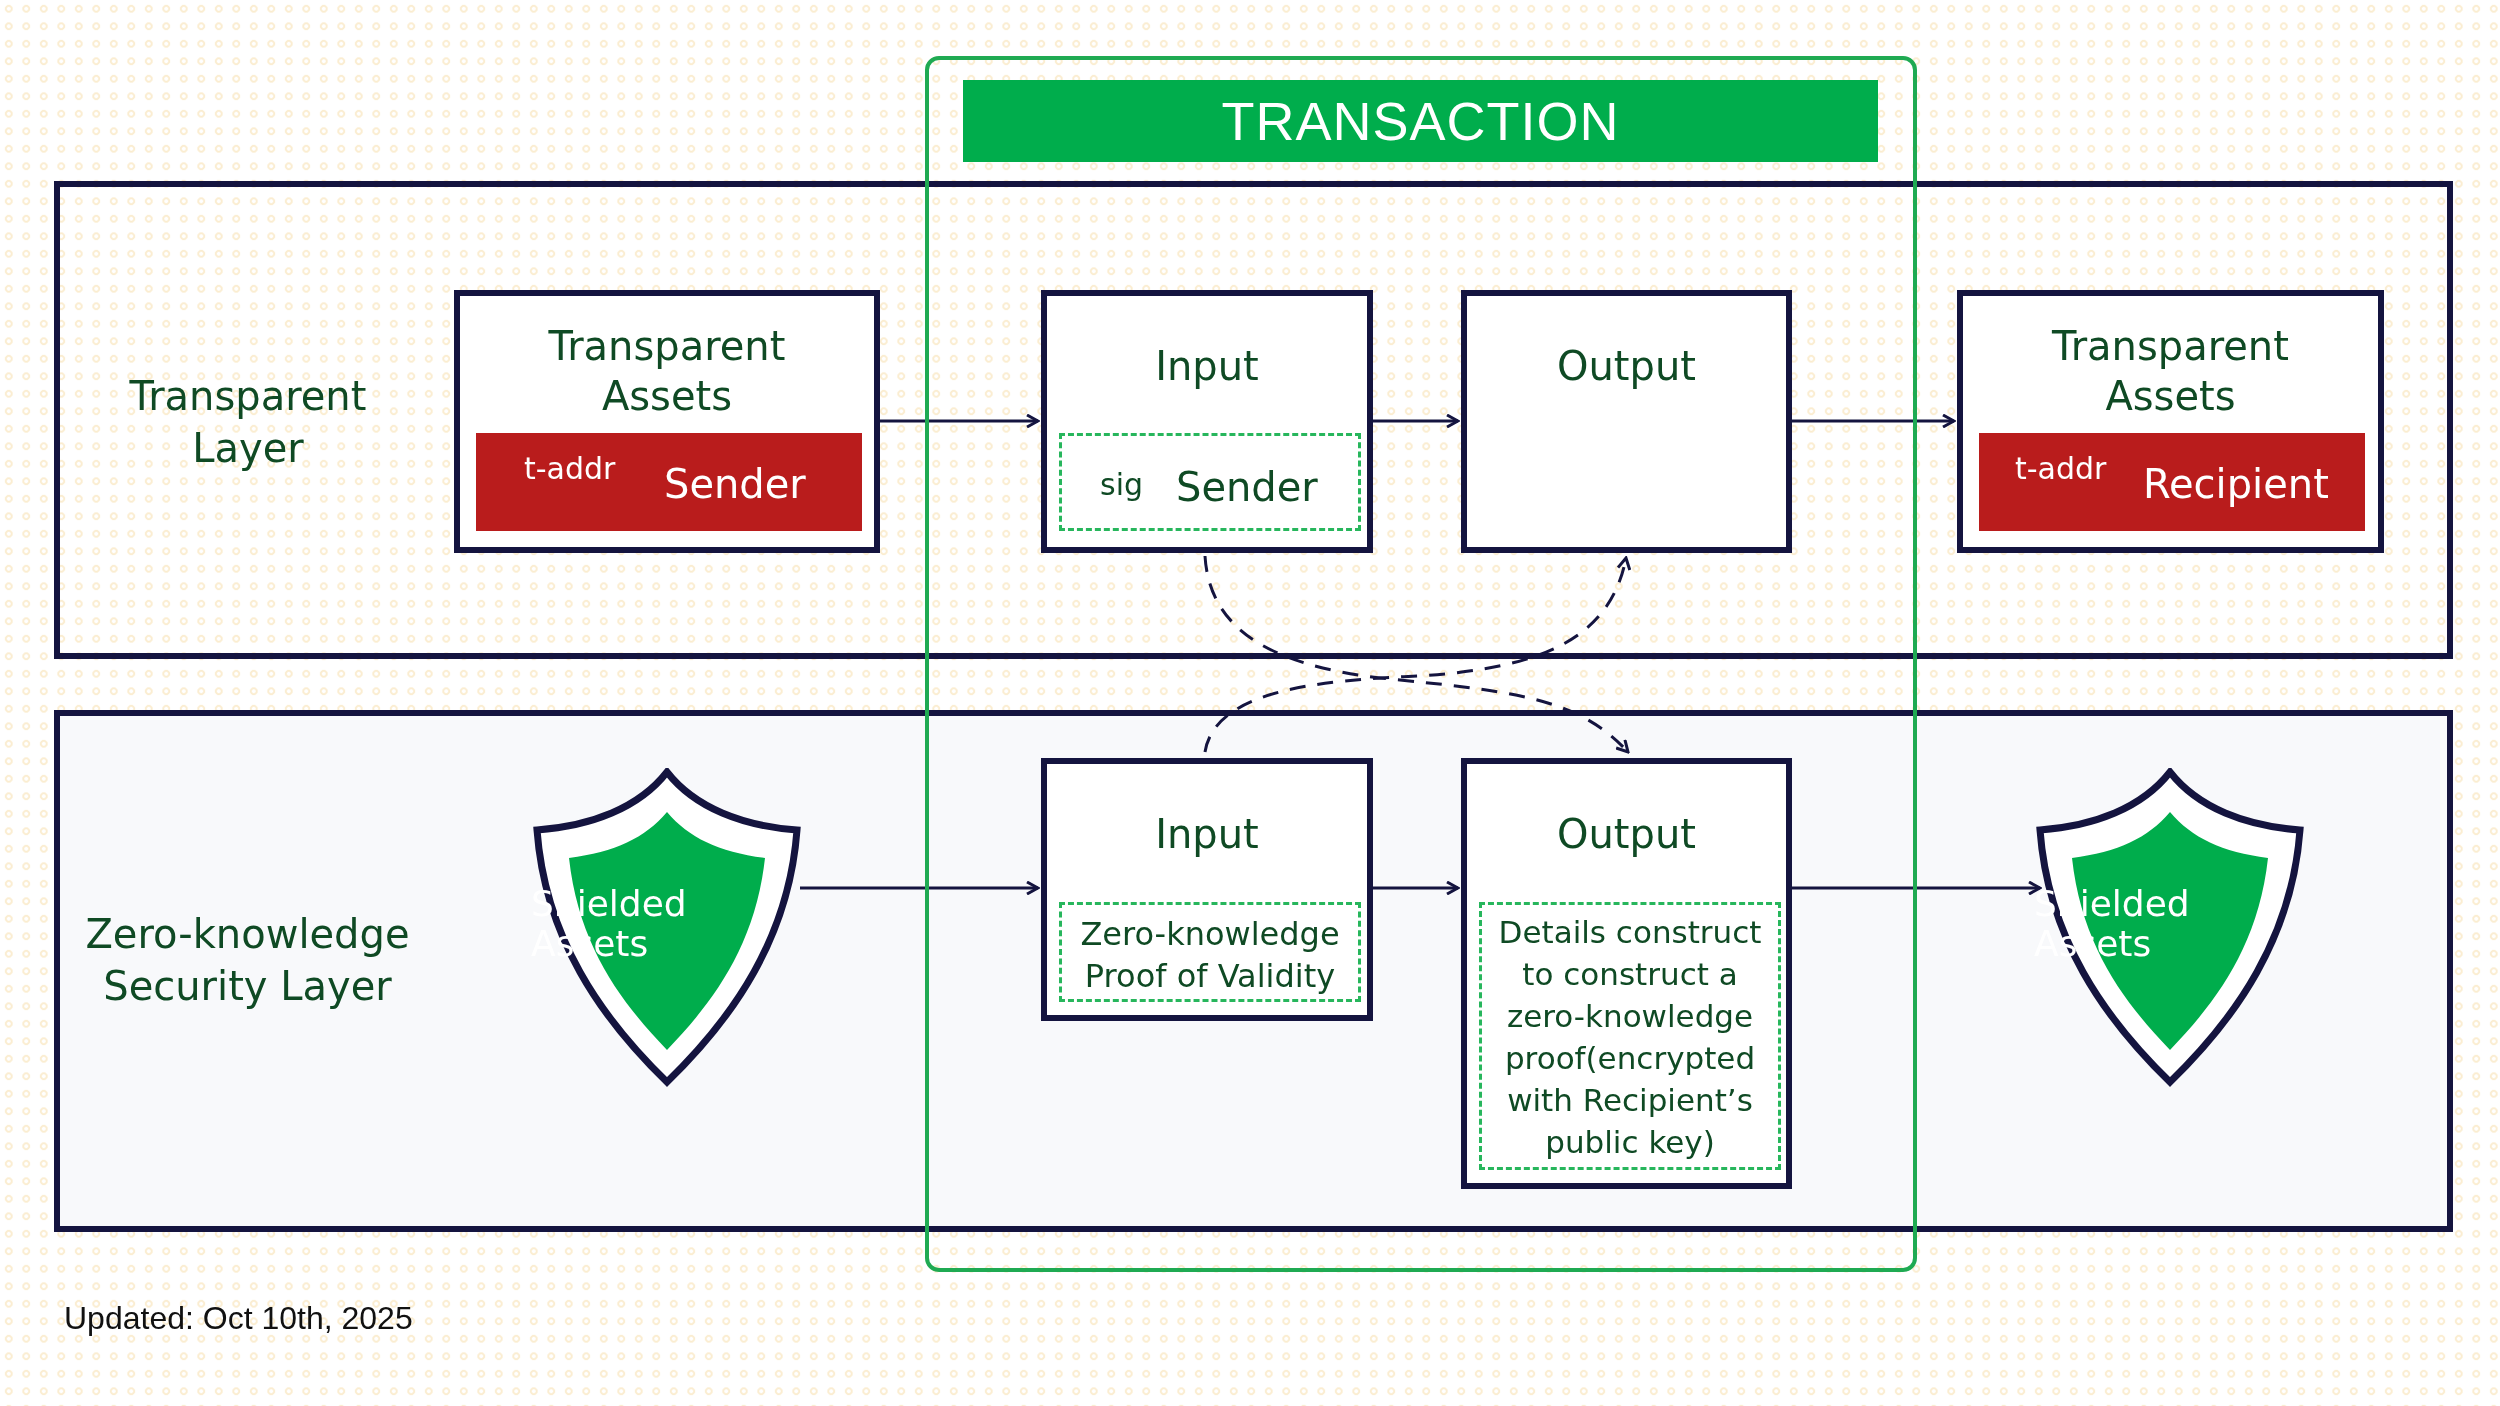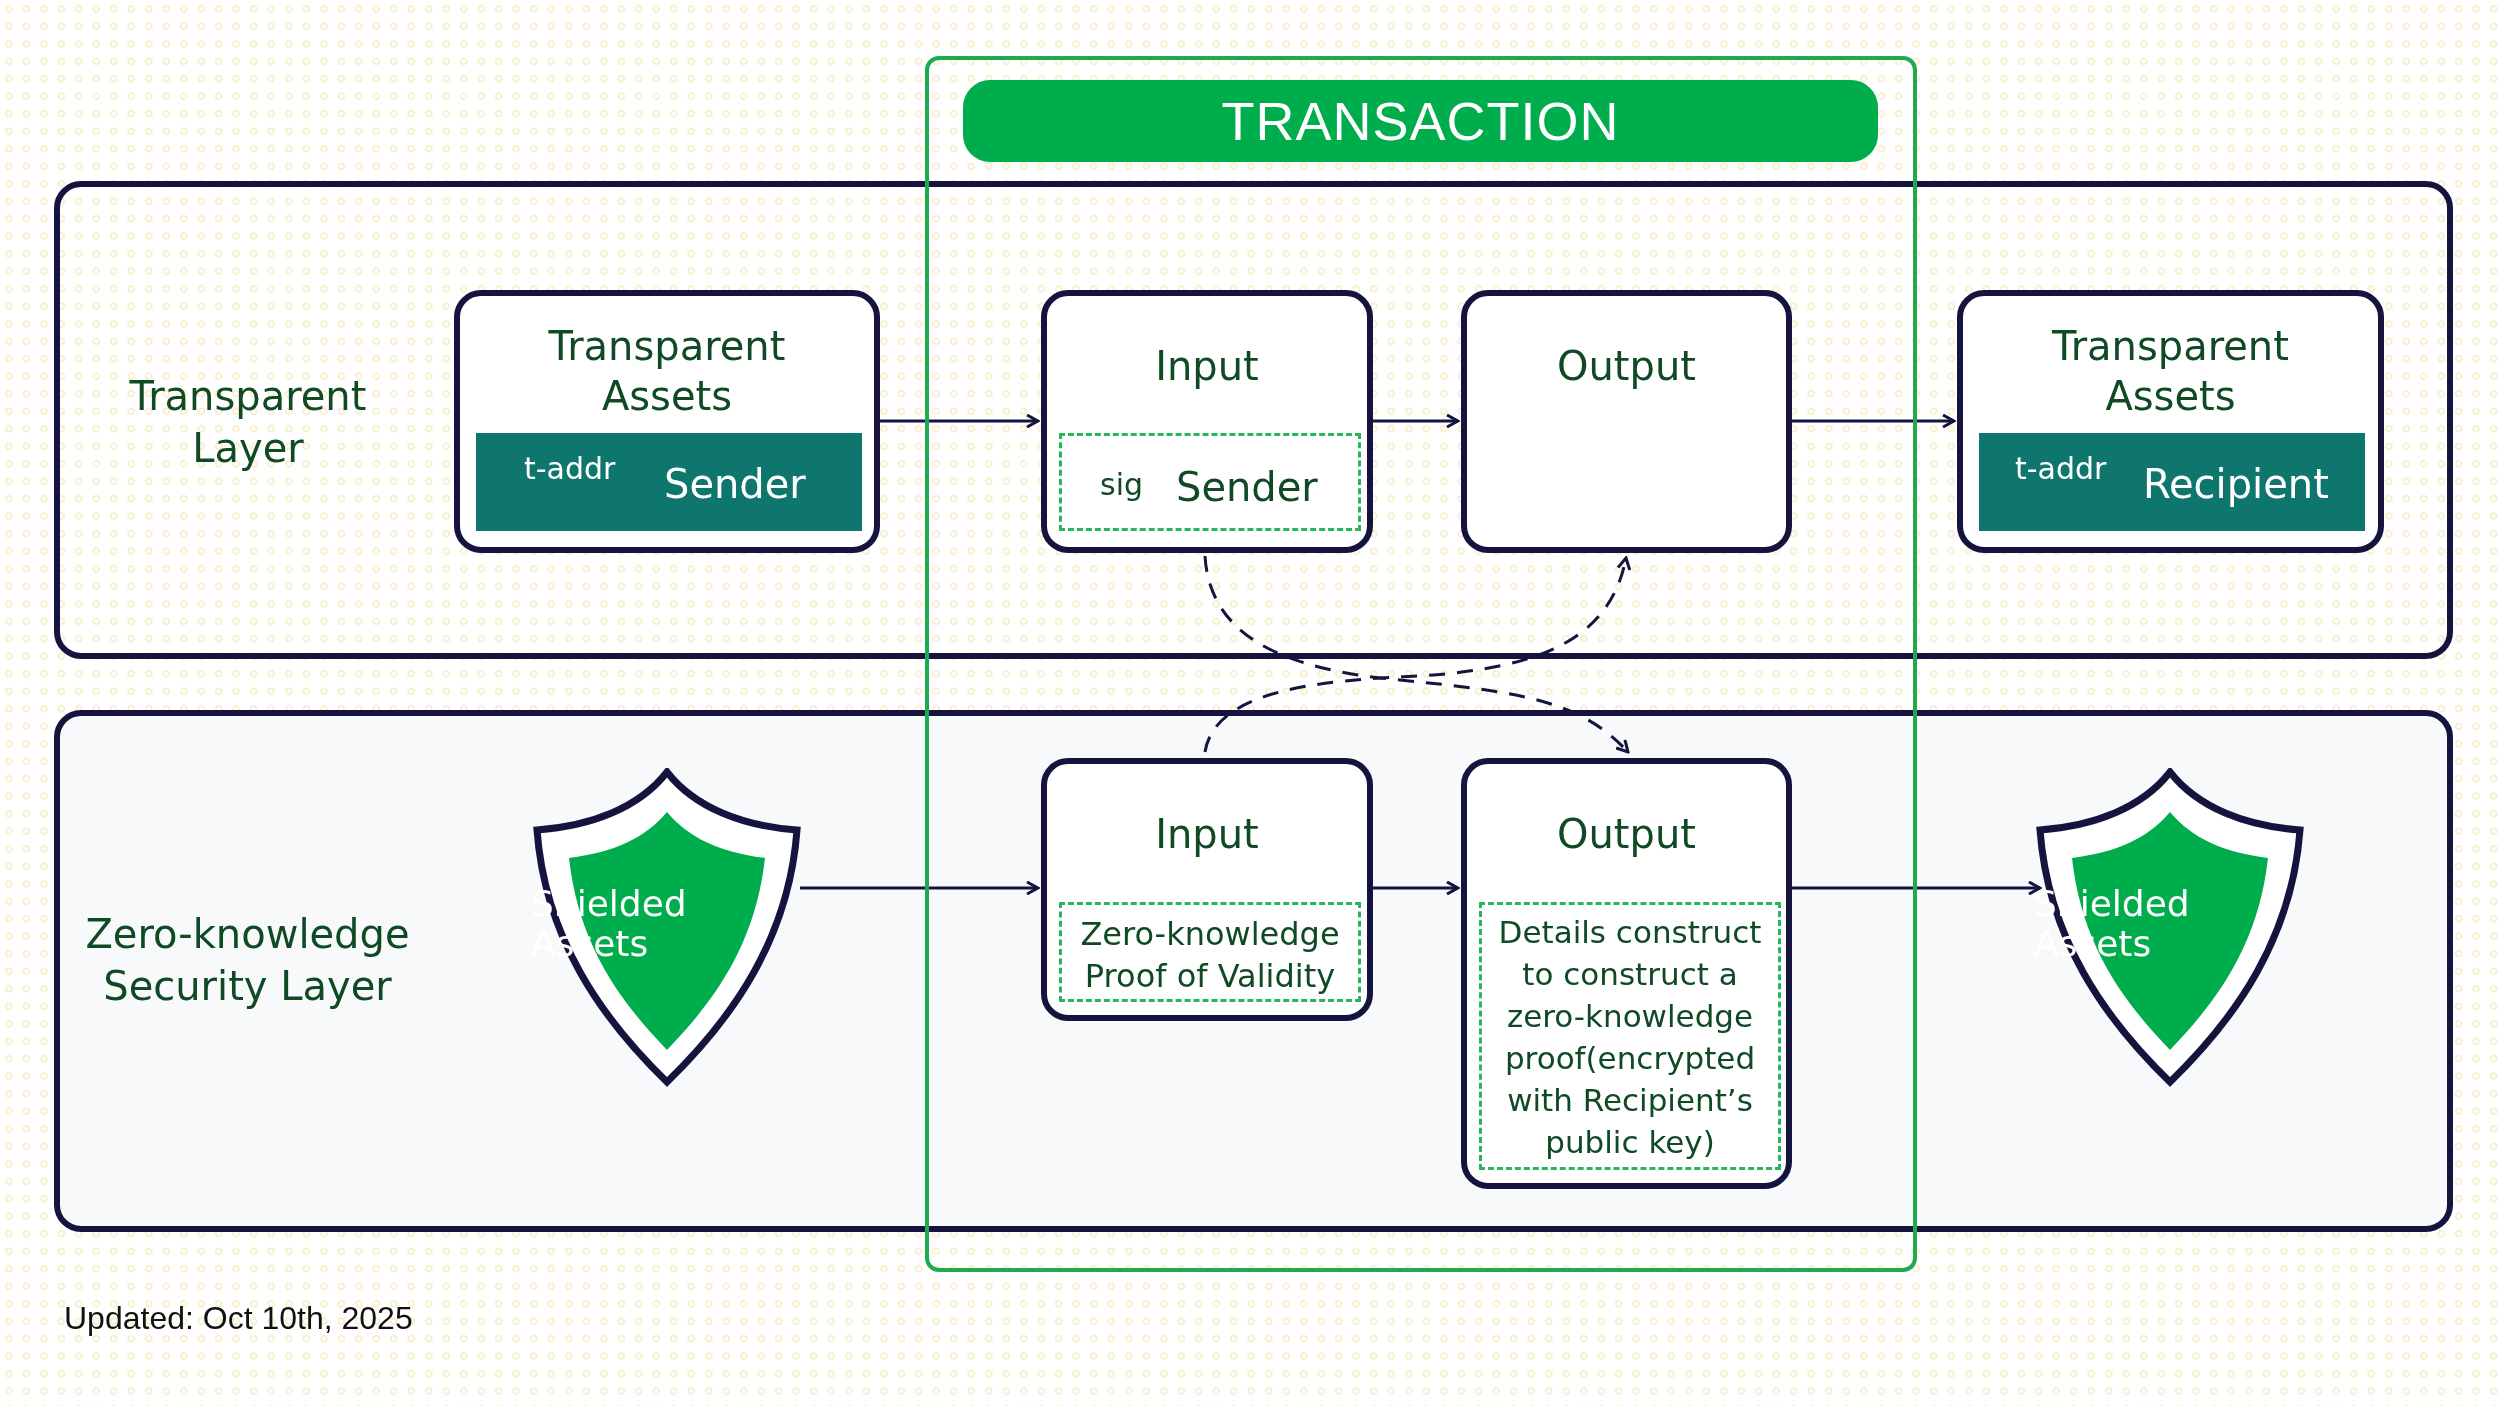--- a/index.html
+++ b/index.html
@@ -3,39 +3,39 @@
 <meta charset="utf-8">
 <style>
   html, body { margin: 0; padding: 0; }
   body {
     width: 2500px; height: 1406px; position: relative; overflow: hidden;
     background-color: #ffffff;
     background-image: radial-gradient(circle, rgba(255,255,255,1) 1.6px, rgba(247,222,170,0.55) 2.2px, rgba(247,222,170,0.55) 3.6px, rgba(255,255,255,0) 4.2px);
     background-size: 17.5px 17.5px;
     font-family: "DejaVu Sans", sans-serif;
   }
-  .abs { position: absolute; box-sizing: border-box; border-radius: 27px; }
+  .abs { position: absolute; box-sizing: border-box; }
   .layer {
     border: 6px solid #14143f;
   }
   #layer-transparent { left: 54px; top: 181px; width: 2399px; height: 478px; background: transparent; }
   #layer-zk { left: 54px; top: 710px; width: 2399px; height: 522px; background: #f8f9fb; }
   .layer-label {
     color: #0f4a24; font-size: 40px; line-height: 52px; text-align: center;
     font-family: "DejaVu Sans", sans-serif;
   }
   .node {
     border: 6px solid #14143f; background: #ffffff;
   }
   .node-title {
     position: absolute; left: 0; right: 0; text-align: center;
     color: #0f4a24; font-size: 40px; line-height: 50px;
   }
   .green-bar {
-    position: absolute; background: #0f766e; color: #ffffff;
+    position: absolute; background: #b91c1c; color: #ffffff;
   }
   .dashed {
     position: absolute; border: 3px dashed #27b65c; box-sizing: border-box;
   }
   .tx-frame {
     left: 925px; top: 56px; width: 992px; height: 1216px;
     border: 4px solid #1faa52; border-radius: 14px; pointer-events: none;
   }
   .tx-header {
     left: 963px; top: 80px; width: 915px; height: 82px;

